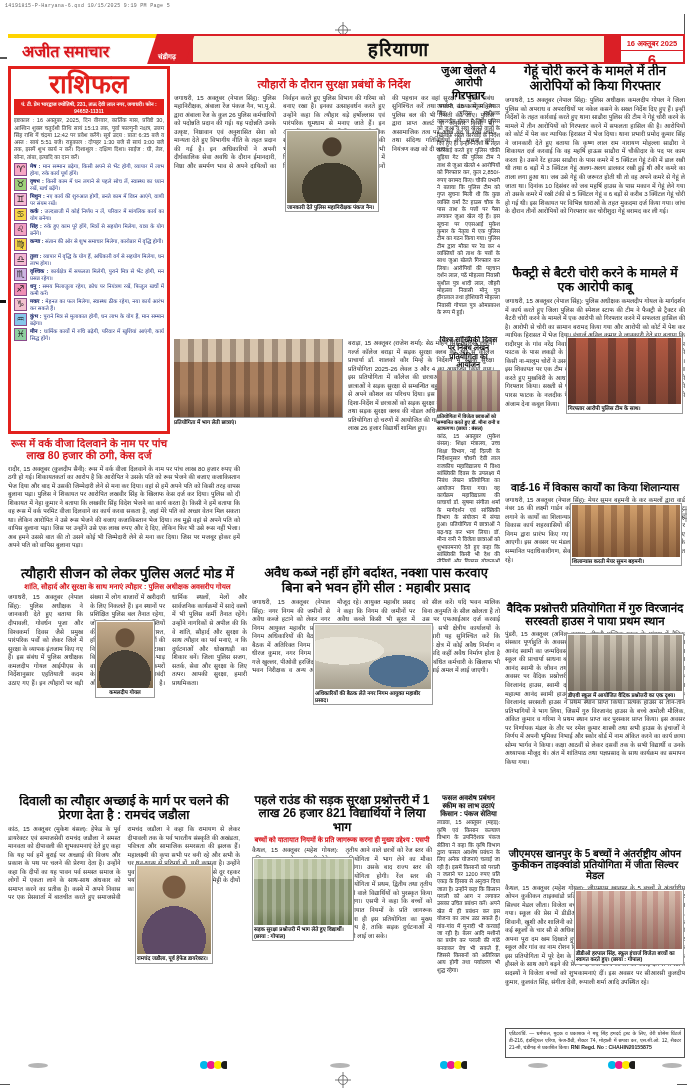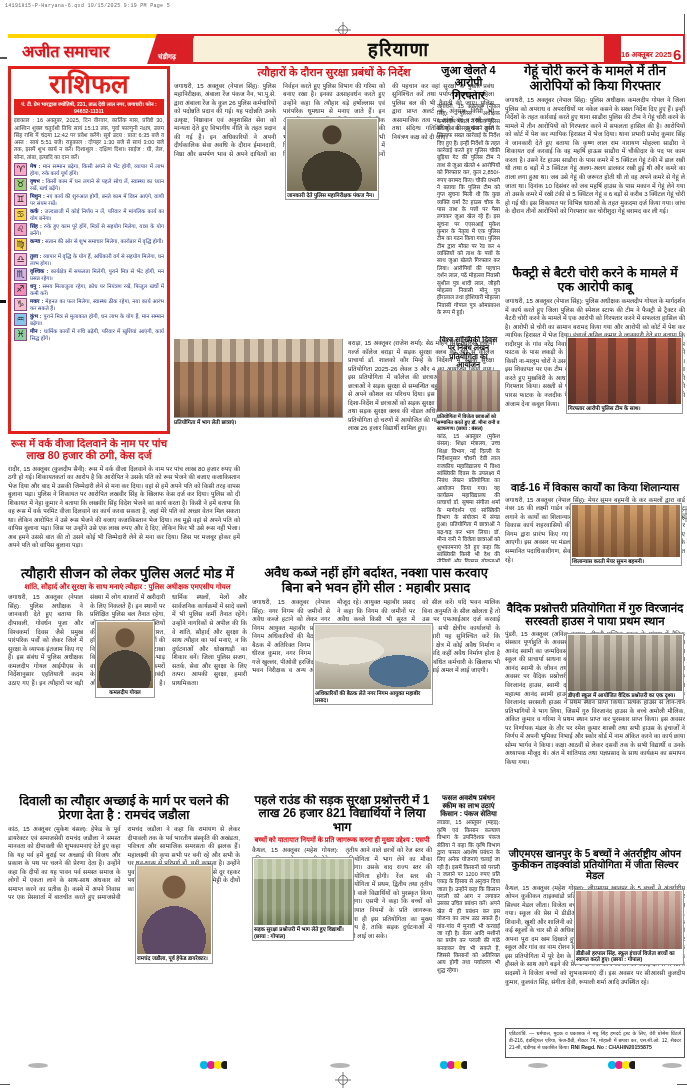--- a/index.html
+++ b/index.html
@@ -17,21 +17,21 @@
   .trim{background:#555;}
   
   .mast{background:#da1f26;display:flex;align-items:stretch;}
   .logo{width:170px;background:#fff;border-top:4px solid #ffd400;display:flex;align-items:center;position:relative;}
   .logo-title{font-size:16px;font-weight:bold;color:#d8161c;padding-left:14px;white-space:nowrap;
               text-shadow:1px 1px 0 #f6c9c9;}
   .logo-wedge{position:absolute;right:-12px;top:-4px;bottom:0;width:38px;background:#da1f26;transform:skewX(-18deg);}
   .logo-city{position:absolute;right:2px;bottom:3px;font-size:7px;color:#fff;z-index:2;font-weight:bold;}
   .mast-center{flex:1;margin:2px 15px;background:#f8f0d8;display:flex;align-items:flex-start;justify-content:center;}
   .mast-section{font-size:19px;font-weight:bold;color:#111;letter-spacing:1px;}
-  .datebox{width:66px;background:#fff;border:2px solid #da1f26;display:flex;flex-direction:row;align-items:flex-end;}
+  .datebox{width:66px;background:#fff;border:2px solid #da1f26;display:flex;flex-direction:column;}
   .datebox .d1{font-size:7.5px;font-weight:bold;color:#d8161c;text-align:center;border-bottom:1.5px solid #da1f26;padding:2px 0;}
   .datebox .d2{flex:1;font-size:15px;font-weight:bold;color:#d8161c;text-align:center;line-height:1;padding-top:1px;}
   
   .rash{border:3px solid #e2211c;padding:2px 3px;background:#fff;}
   .rash-title{font-size:26px;font-weight:bold;color:#e2211c;text-align:center;line-height:1.05;}
   .rash-strip{background:#e2211c;color:#fff;font-size:5.2px;font-weight:bold;text-align:center;padding:1px 0;margin:1px 0 2px;}
   .rash-intro{font-size:5.6px;line-height:1.3;text-align:justify;color:#333;margin-bottom:2px;}
   .z-row{display:flex;gap:3px;margin:1.6px 0;align-items:flex-start;}
   .z-icon{width:13px;height:13px;flex:none;border:1px solid #8a4a8a;display:flex;align-items:center;justify-content:center;
           font-size:9px;color:#222;line-height:1;}
@@ -179,21 +179,21 @@
       </div>
   </div>
 
   <div class="abs" style="left:8px;top:438px;width:232px;height:126px;">
     <div class="hl red" style="font-size:10.5px;width:162px;margin:0 auto 0 0;">रूस में वर्क वीजा दिलवाने के नाम पर पांच लाख 80 हजार की ठगी, केस दर्ज</div>
     <div class="bd" style="height:86px;margin-top:3px;">रादौर, 15 अक्तूबर (कुलदीप सैनी): रूस में वर्क वीजा दिलवाने के नाम पर पांच लाख 80 हजार रुपए की ठगी हो गई। शिकायतकर्ता का आरोप है कि आरोपित ने उसके पति को रूस भेजने की बजाए कजाकिस्तान भेज दिया और बाद में उसकी जिम्मेदारी लेने से मना कर दिया। वहां से हमें अपने पति को किसी तरह वापस बुलाना पड़ा। पुलिस ने शिकायत पर आरोपित लखवीर सिंह के खिलाफ केस दर्ज कर दिया। पुलिस को दी शिकायत में नेहा कुमार ने बताया कि लखवीर सिंह विदेश भेजने का कार्य करता है। किसी ने हमें बताया कि वह रूस में वर्क परमिट वीजा दिलवाने का कार्य करवा सकता है, जहां मेरे पति को अच्छा वेतन मिल सकता था। लेकिन आरोपित ने उसे रूस भेजने की बजाए कजाकिस्तान भेज दिया। तब मुझे वहां से अपने पति को वापिस बुलाना पड़ा। जिस पर उन्होंने उसे एक लाख रुपए और दे दिए, लेकिन फिर भी उसे रूस नहीं भेजा। अब हमने उससे बात की तो उसने कोई भी जिम्मेदारी लेने से मना कर दिया। जिस पर मजबूर होकर हमें अपने पति को वापिस बुलाना पड़ा।</div>
   </div>
 
   <div class="abs" style="left:8px;top:566px;width:239px;height:224px;">
     <div class="hl" style="font-size:13.5px;">त्यौहारी सीजन को लेकर पुलिस अलर्ट मोड में</div>
-    <div class="sub" style="font-size:7.2px;margin:2px 0;">शांति, सौहार्द और सुरक्षा के साथ मनाएं त्यौहार : पुलिस अधीक्षक एमएसीप गोयल</div>
+    <div class="sub" style="font-size:7.2px;margin:2px 0;">शांति, सौहार्द और सुरक्षा के साथ मनाएं त्यौहार : पुलिस अधीक्षक अवसरीप गोयल</div>
     <div style="position:relative;height:186px;overflow:hidden;">
       <div class="photo" style="left:88px;top:28px;width:58px;">
         <div class="img img-kamaldeep"></div>
         <div class="cap" style="text-align:center;">कमलदीप गोयल</div>
       </div>
       <div class="bd cols3" style="height:186px;">जगाधरी, 15 अक्तूबर (नेपाल सिंह): पुलिस अधीक्षक ने जानकारी देते हुए बताया कि दीपावली, गोवर्धन पूजा और विश्वकर्मा दिवस जैसे प्रमुख पारंपरिक पर्वों को लेकर जिले में सुरक्षा के व्यापक इंतजाम किए गए हैं। इस संबंध में पुलिस अधीक्षक कमलदीप गोयल आईपीएस के निर्देशानुसार एहतियाती कदम उठाए गए हैं। इन त्यौहारों पर बड़ी संख्या में लोग बाजारों में खरीदारी के लिए निकलते हैं। इन स्थानों पर प्रशिक्षित पुलिस बल तैनात रहेगा, जो संदिग्ध वाहनों और व्यक्तियों की कड़ी जांच करेगा। गश्त, हथियारों और आपराधिक तत्वों की निगरानी बढ़ाई गई है। पटाखा बिक्री स्थलों, मंदिरों और भीड़-भाड़ वाले बाजारों में सीसीटीवी कैमरों के माध्यम से निगरानी, नाकाबंदी और रात्रि गश्त बढ़ाई गई है। धार्मिक स्थलों, मेलों और सार्वजनिक कार्यक्रमों में सादे वस्त्रों में भी पुलिस कर्मी तैनात रहेंगे। उन्होंने नागरिकों से अपील की कि वे शांति, सौहार्द और सुरक्षा के साथ त्यौहार का पर्व मनाएं, न कि दुर्घटनाओं और धोखाधड़ी का शिकार बनें। जिला पुलिस सजग, सतर्क, सेवा और सुरक्षा के लिए तत्पर। आपकी सुरक्षा, हमारी प्राथमिकता।</div>
     </div>
   </div>
 
   <div class="abs" style="left:8px;top:794px;width:232px;height:262px;">
@@ -201,21 +201,21 @@
     <div style="position:relative;height:222px;overflow:hidden;margin-top:3px;">
       <div class="photo" style="left:128px;top:40px;width:76px;">
         <div class="img img-portrait"></div>
         <div class="cap">रामचंद जडौला, पूर्व हेफेड डायरेक्टर।</div>
       </div>
       <div class="bd cols2" style="height:222px;">कांठ, 15 अक्तूबर (मुकेश बंसल): हेफेड के पूर्व डायरेक्टर एवं समाजसेवी रामचंद जडौला ने समस्त मानवता को दीपावली की शुभकामनाएं देते हुए कहा कि यह पर्व हमें बुराई पर अच्छाई की विजय और प्रकाश के पथ पर चलने की प्रेरणा देता है। उन्होंने कहा कि दीपों का यह पावन पर्व समस्त समाज के लोगों में एकता लाने के साथ-साथ अंधकार को समाप्त करने का प्रतीक है। कस्बे में अपने निवास पर एक प्रेसवार्ता में बातचीत करते हुए समाजसेवी रामचंद जडौला ने कहा कि रामायण से लेकर दीपावली तक के पर्व भारतीय संस्कृति की अखंडता, पवित्रता और सामाजिक समरसता की झलक हैं। महालक्ष्मी की कृपा सभी पर बनी रहे और सभी के घर धन-धान्य से परिपूर्ण हों, यही कामना है। उन्होंने युवाओं से आह्वान किया कि वे पटाखों से दूर रहकर पर्यावरण हितैषी दीपावली मनाएं तथा मिट्टी के दीयों का प्रयोग कर स्वदेशी को बढ़ावा दें।</div>
     </div>
   </div>
 
   <div class="abs" style="left:174px;top:64px;width:320px;height:268px;">
-    <div class="sub" style="font-size:11px;margin:2px 0 3px;">त्यौहारों के दौरान सुरक्षा प्रबंधों के निर्देश</div>
+    <div class="sub" style="font-size:11px;margin:14px 0 3px;">त्यौहारों के दौरान सुरक्षा प्रबंधों के निर्देश</div>
     <div style="position:relative;height:222px;overflow:hidden;">
       <div class="photo" style="left:112px;top:36px;width:92px;">
         <div class="img img-police"></div>
         <div class="cap">जानकारी देते पुलिस महानिरीक्षक पंकज नैन।</div>
       </div>
       <div class="bd cols3" style="height:222px;">जगाधरी, 15 अक्तूबर (नेपाल सिंह): पुलिस महानिरीक्षक, अंबाला रेंज पंकज नैन, भा.पु.से. द्वारा अंबाला रेंज के कुल 26 पुलिस कर्मचारियों को पदोन्नति प्रदान की गई। यह पदोन्नति उनके उत्कृष्ट, निष्ठावान एवं अनुशासित सेवा को मान्यता देते हुए विभागीय नीति के तहत प्रदान की गई है। इन अधिकारियों ने अपनी दीर्घकालिक सेवा अवधि के दौरान ईमानदारी, निष्ठा और समर्पण भाव से अपने दायित्वों का निर्वहन करते हुए पुलिस विभाग की गरिमा को बनाए रखा है। इनका उत्साहवर्धन करते हुए उन्होंने कहा कि त्यौहार बड़े हर्षोल्लास एवं पारंपरिक धूमधाम से मनाए जाते हैं। इन अवसरों पर बाजारों, मंदिरों एवं सार्वजनिक स्थलों पर विशेषकर महिलाओं एवं बच्चों की भारी भीड़ रहती है। उन्होंने निर्देश दिए कि सभी जिलों के अधिकारी अपने-अपने क्षेत्राधिकार में स्थित मुख्य बाजारों एवं भीड़-भाड़ वाले स्थानों की पहचान कर वहां सुरक्षा के पुख्ता प्रबंध सुनिश्चित करें तथा पर्याप्त संख्या में महिला पुलिस बल की भी तैनाती की जाए। पुलिस द्वारा प्राप्त अलर्ट के अनुसार किसी भी असामाजिक तत्व पर आंखें बंद न रखी जाएं तथा संदिग्ध गतिविधियों की सूचना तुरंत नियंत्रण कक्ष को दी जाए।</div>
     </div>
   </div>
 
   <div class="abs" style="left:437px;top:64px;width:63px;height:268px;">

